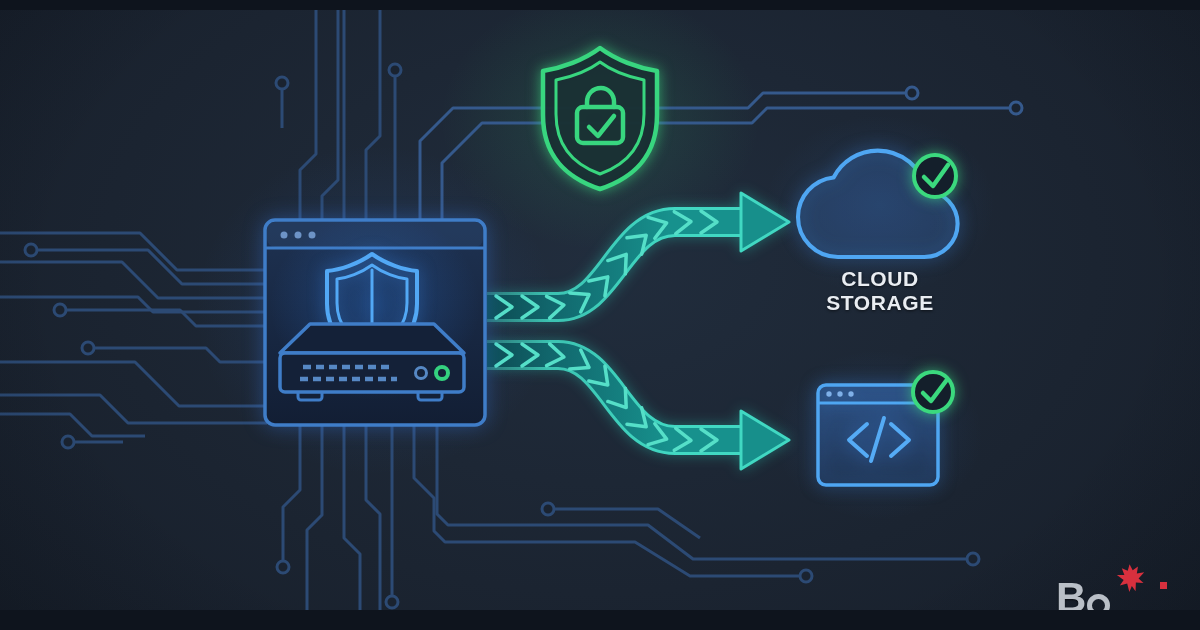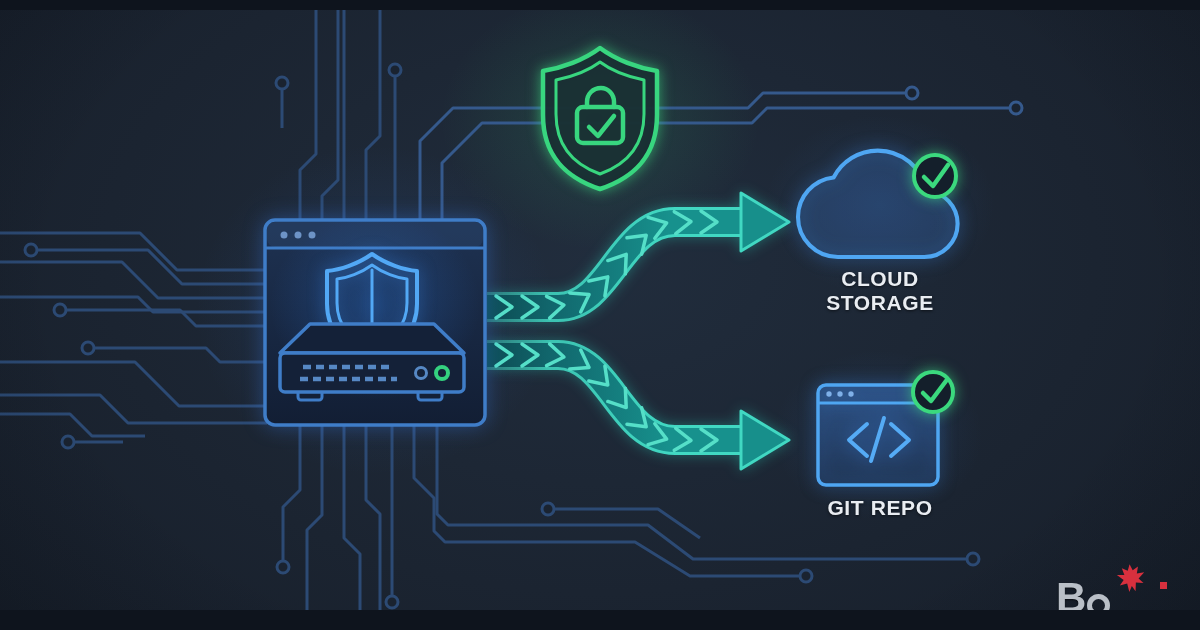--- a/index.html
+++ b/index.html
@@ -243,21 +243,20 @@
       <path d="M 891,414 L 909,430 L 891,446"></path>
     </g>
   </g>
   <g class="glow-green">
     <circle cx="933" cy="382" r="20" fill="#141f2b" stroke="#3bd97e" stroke-width="4"></circle>
     <path d="M 923,383 L 931,391 L 946,371" fill="none" stroke="#3bd97e" stroke-width="4.5" stroke-linecap="round" stroke-linejoin="round"></path>
   </g>
 </svg>
 
 <div class="label" id="label-cloud">CLOUD STORAGE</div>
-<div class="label" id="label-git">GIT REPO</div>
 
 <div class="brand">
   <svg class="leaf" viewBox="0 0 24 24">
     <path fill="#d7303e" d="M12 1 L14 6 L18.5 3.5 L17 9 L23 8.5 L18 13 L21.5 17 L15.5 16 L14.5 23 L12 18.5 L9.5 23 L8.5 16 L2.5 17 L6 13 L1 8.5 L7 9 L5.5 3.5 L10 6 Z"></path>
   </svg>
   <span class="red-dot"></span>
   <span class="brand-word">
     <span>B</span>
     <span class="mag-o"></span>
   </span>

